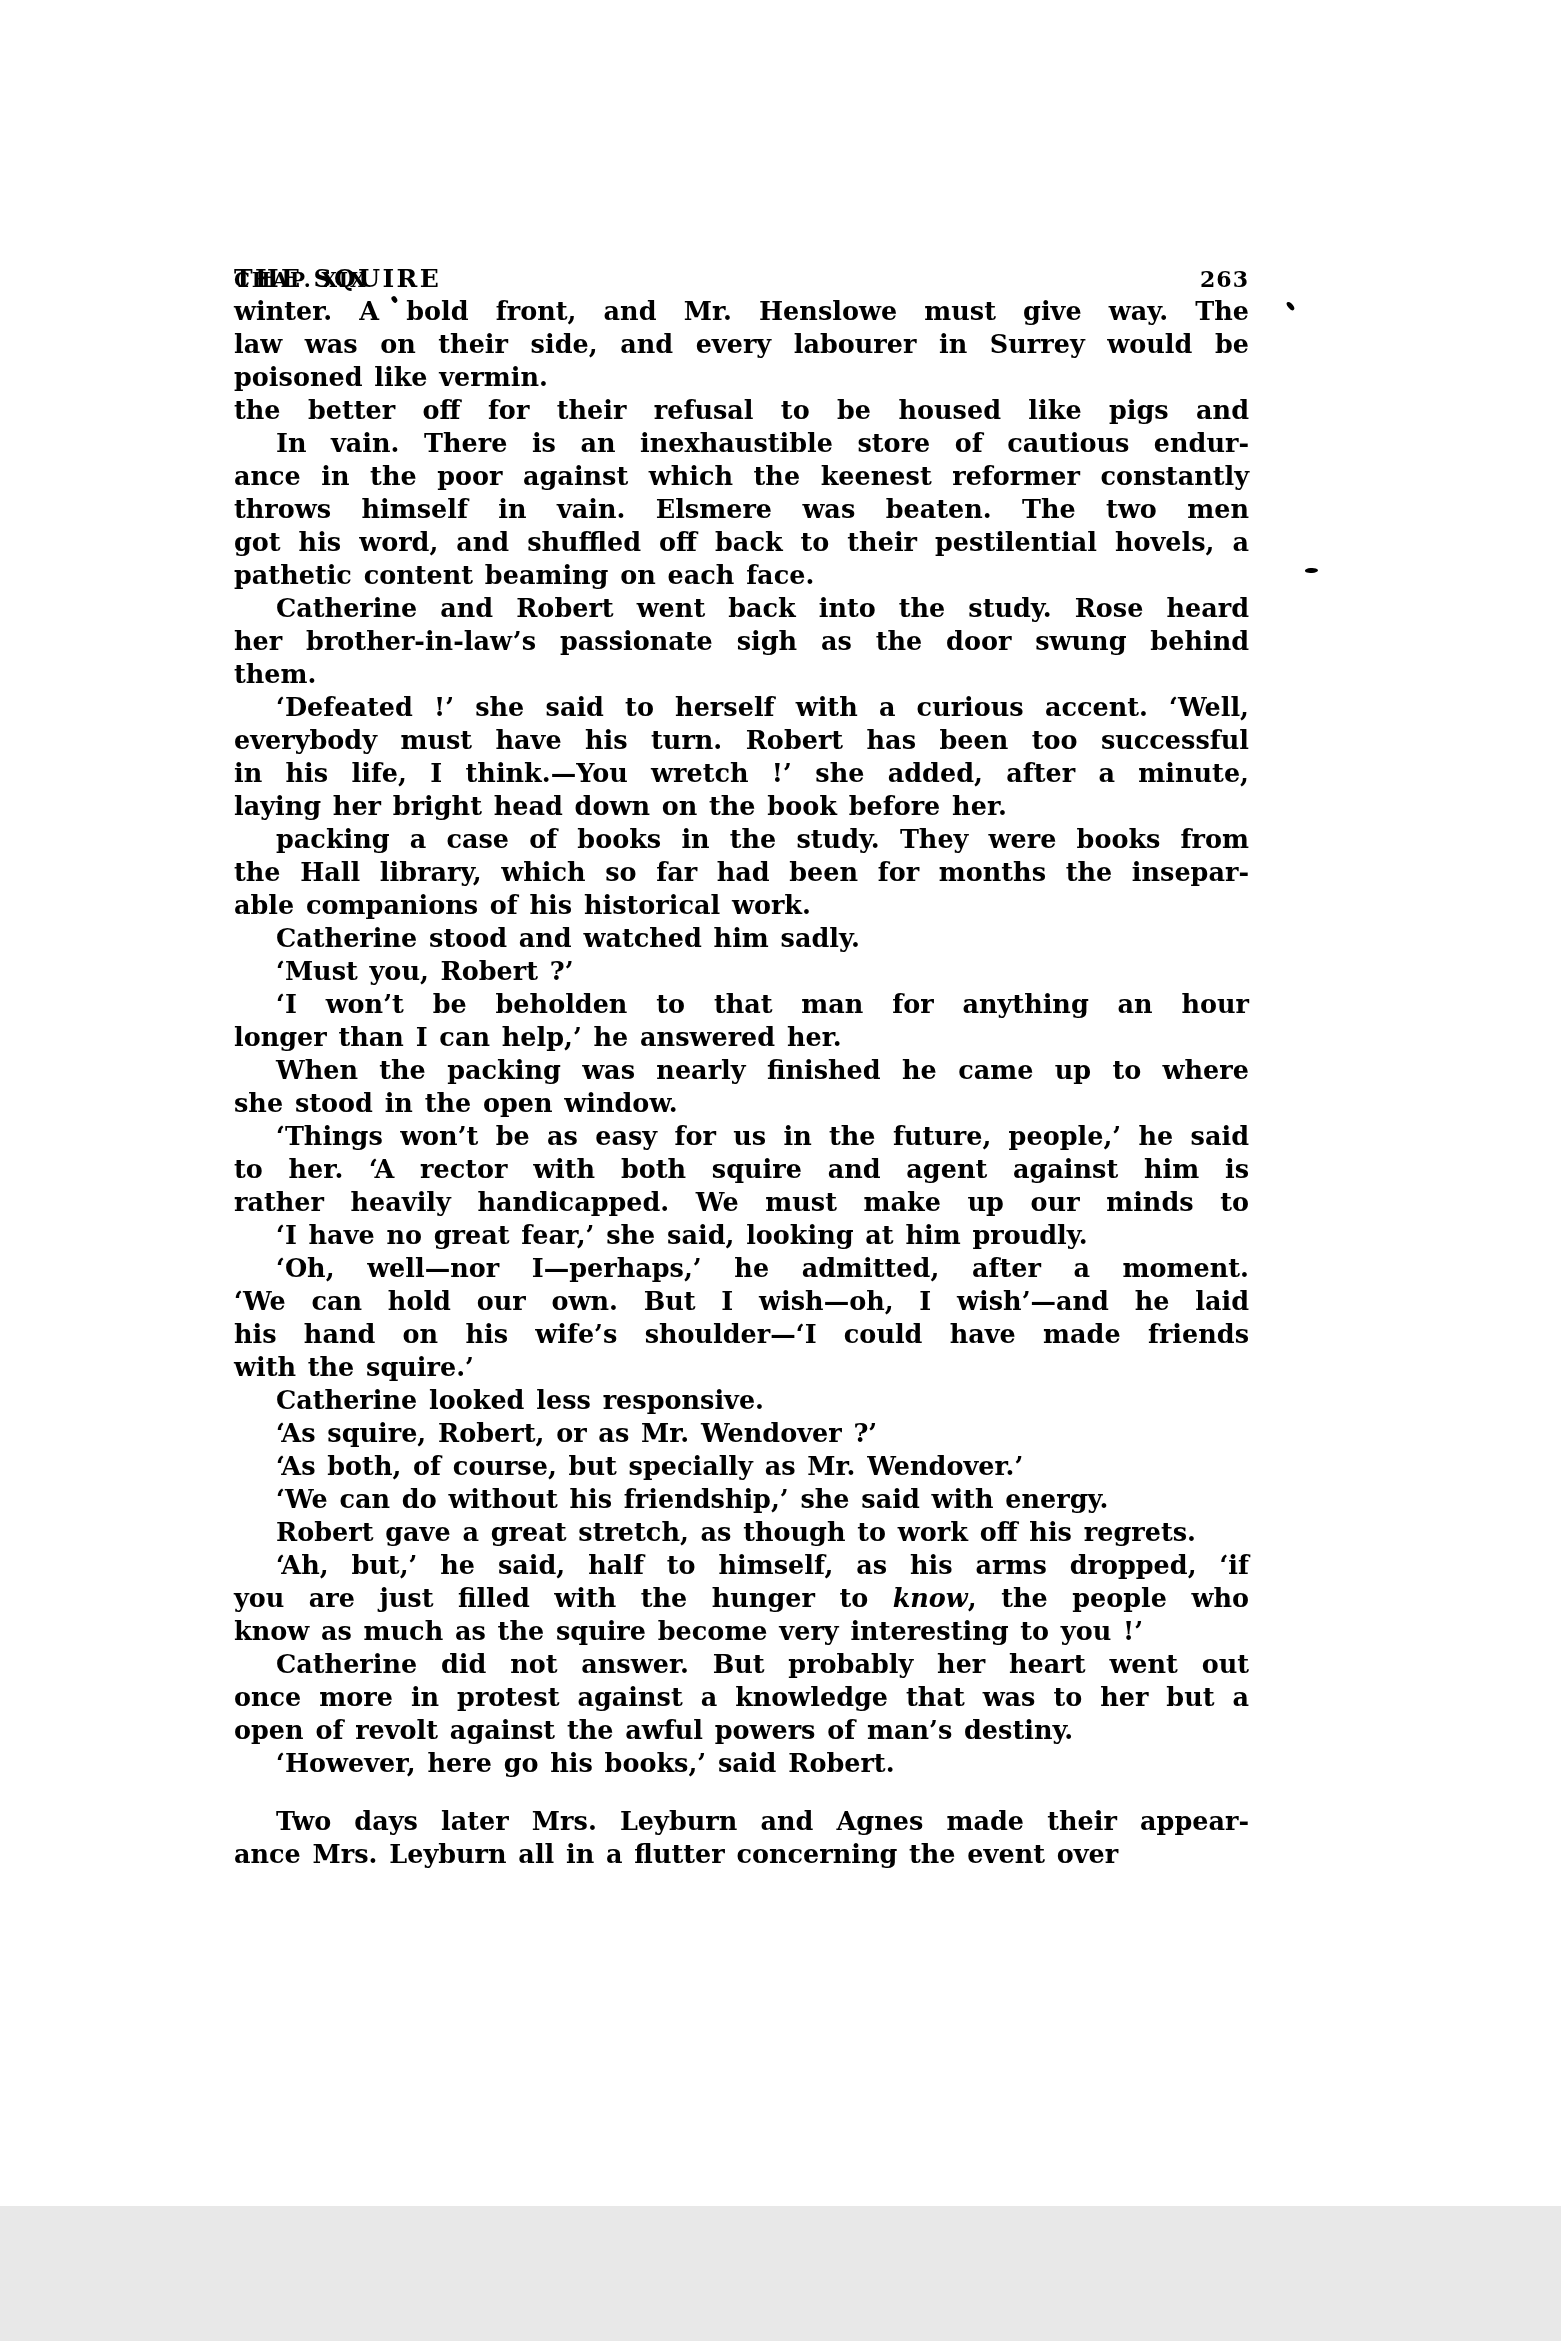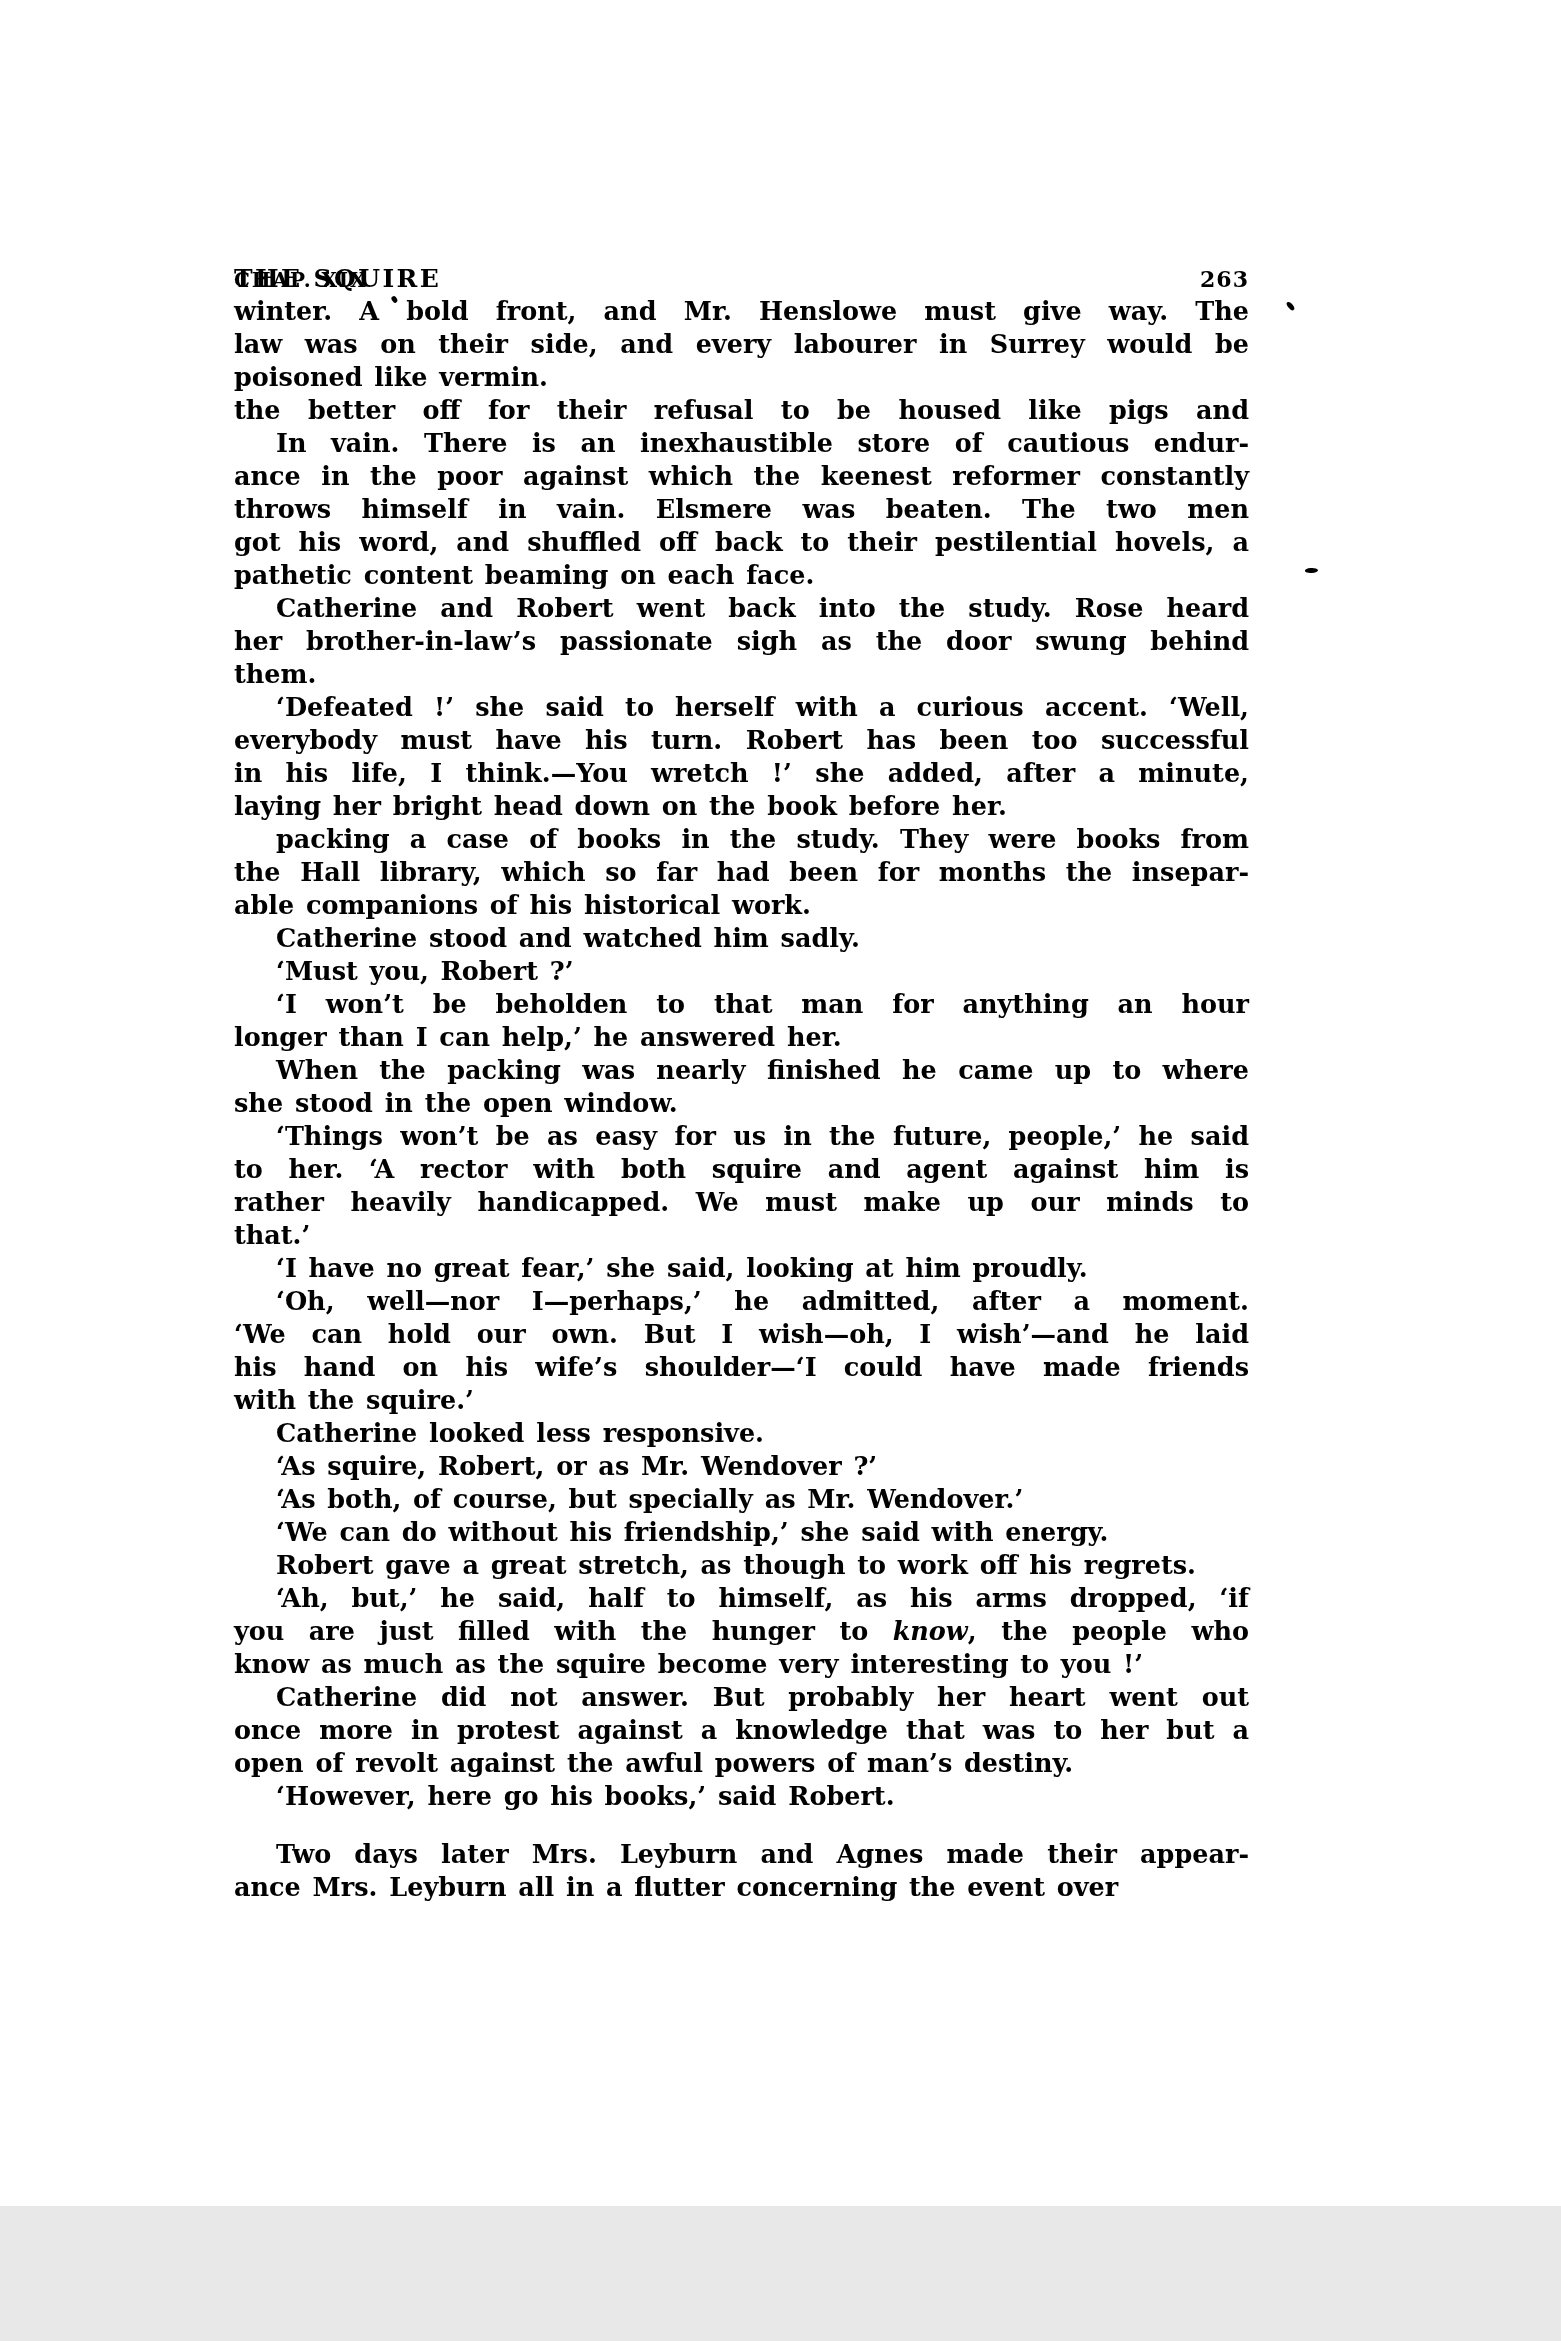--- a/index.html
+++ b/index.html
@@ -114,21 +114,20 @@
         <div class="line last">longer than I can help,’ he answered her.</div>
       </div>
       <div class="para indent">
         <div class="line">When the packing was nearly finished he came up to where</div>
         <div class="line last">she stood in the open window.</div>
       </div>
       <div class="para indent">
         <div class="line">‘Things won’t be as easy for us in the future, people,’ he said</div>
         <div class="line">to her. ‘A rector with both squire and agent against him is</div>
         <div class="line">rather heavily handicapped. We must make up our minds to</div>
-        <div class="line last">that.’</div>
       </div>
       <div class="para indent">
         <div class="line last">‘I have no great fear,’ she said, looking at him proudly.</div>
       </div>
       <div class="para indent">
         <div class="line">‘Oh, well—nor I—perhaps,’ he admitted, after a moment.</div>
         <div class="line">‘We can hold our own. But I wish—oh, I wish’—and he laid</div>
         <div class="line">his hand on his wife’s shoulder—‘I could have made friends</div>
         <div class="line last">with the squire.’</div>
       </div>

